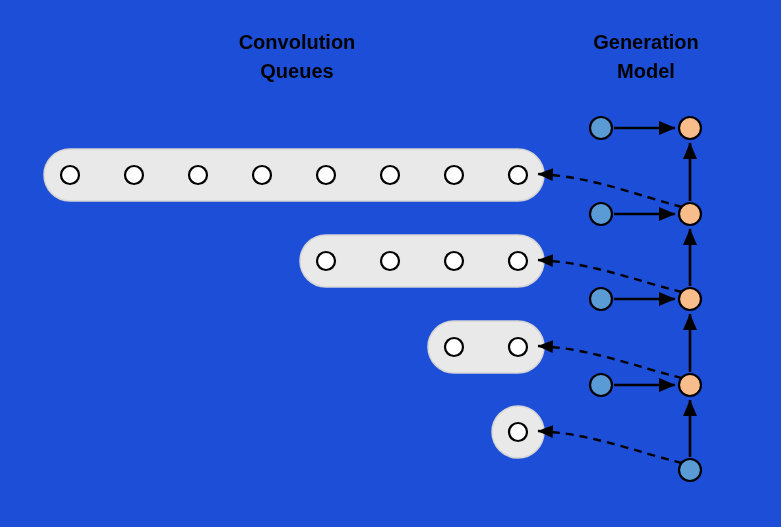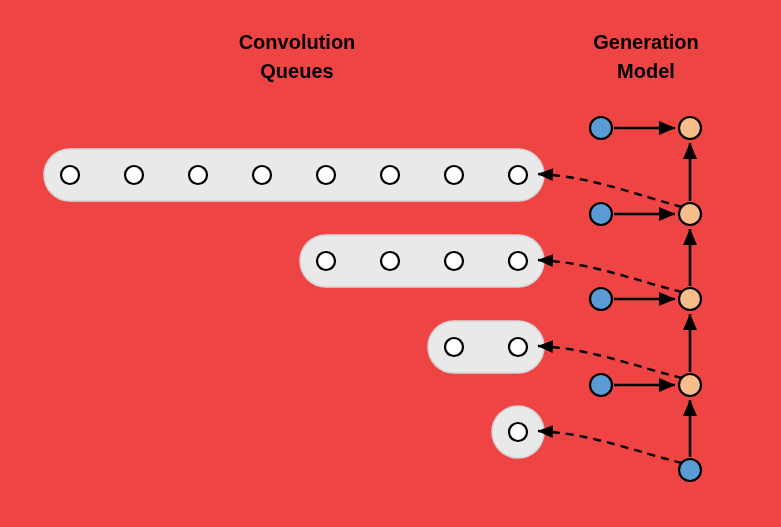--- a/index.html
+++ b/index.html
@@ -11,21 +11,21 @@
   body {
     width: 781px;
     height: 527px;
     font-family: "Liberation Sans", sans-serif;
     overflow: hidden;
   }
   #diagram-root {
     position: relative;
     width: 781px;
     height: 527px;
-    background: #ef4444;
+    background: #1d4ed8;
   }
   svg.canvas {
     position: absolute;
     top: 0;
     left: 0;
     width: 781px;
     height: 527px;
     display: block;
   }
   text.heading {

